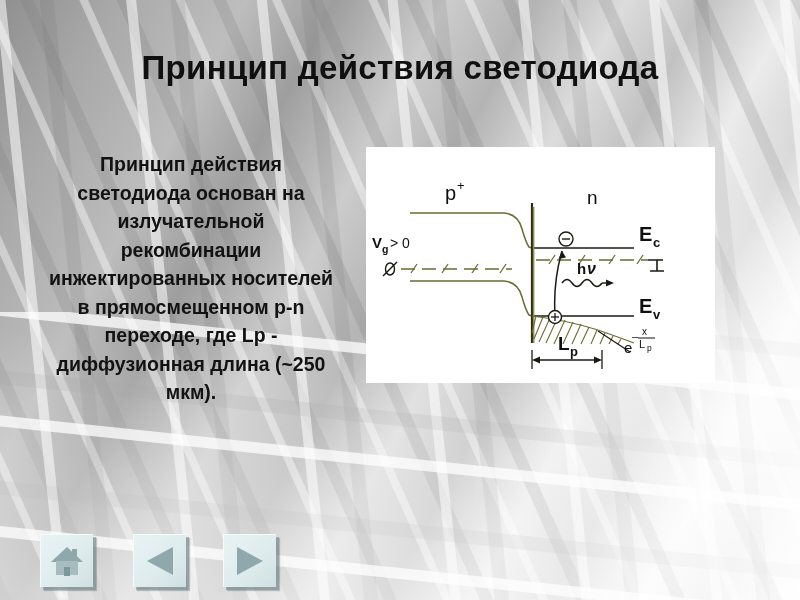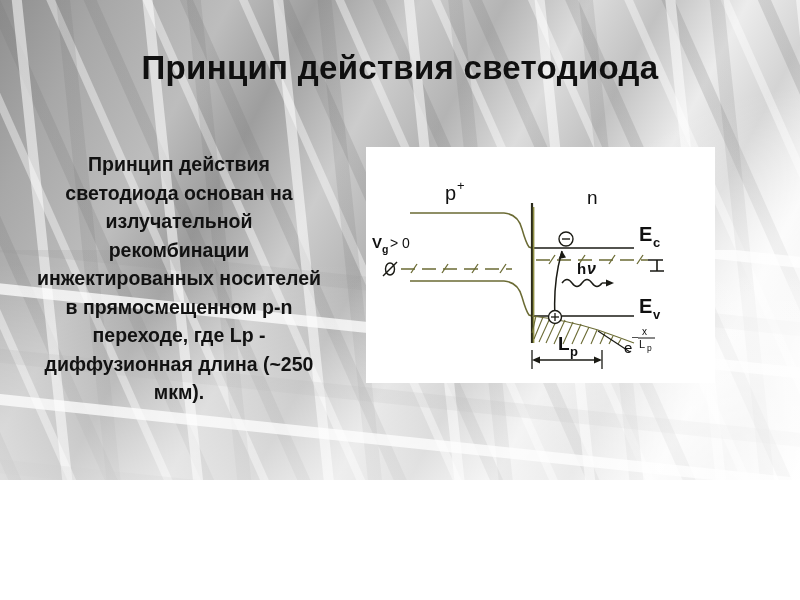--- a/index.html
+++ b/index.html
@@ -7,21 +7,21 @@
     padding: 0;
     width: 800px;
     height: 600px;
     overflow: hidden;
     font-family: "Liberation Sans", sans-serif;
   }
 
   #slide {
     position: relative;
     width: 800px;
-    height: 480px;
+    height: 600px;
     overflow: hidden;
     background: #0f766e;
   }
 
   
   .bg-base {
     position: absolute;
     inset: 0;
     background: linear-gradient(118deg,
         #8f8f8f 0%, #a8a8a8 10%, #bdbdbd 22%, #9e9e9e 30%,
@@ -103,21 +103,21 @@
     font-weight: bold;
     color: #101010;
     letter-spacing: 0.3px;
     line-height: 40px;
     white-space: nowrap;
   }
 
   
   .body-text {
     position: absolute;
-    left: 36px;
+    left: 48px;
     top: 150px;
     width: 286px;
     text-align: center;
     font-size: 19.5px;
     font-weight: bold;
     color: #121212;
     line-height: 28.5px;
   }
 
   

